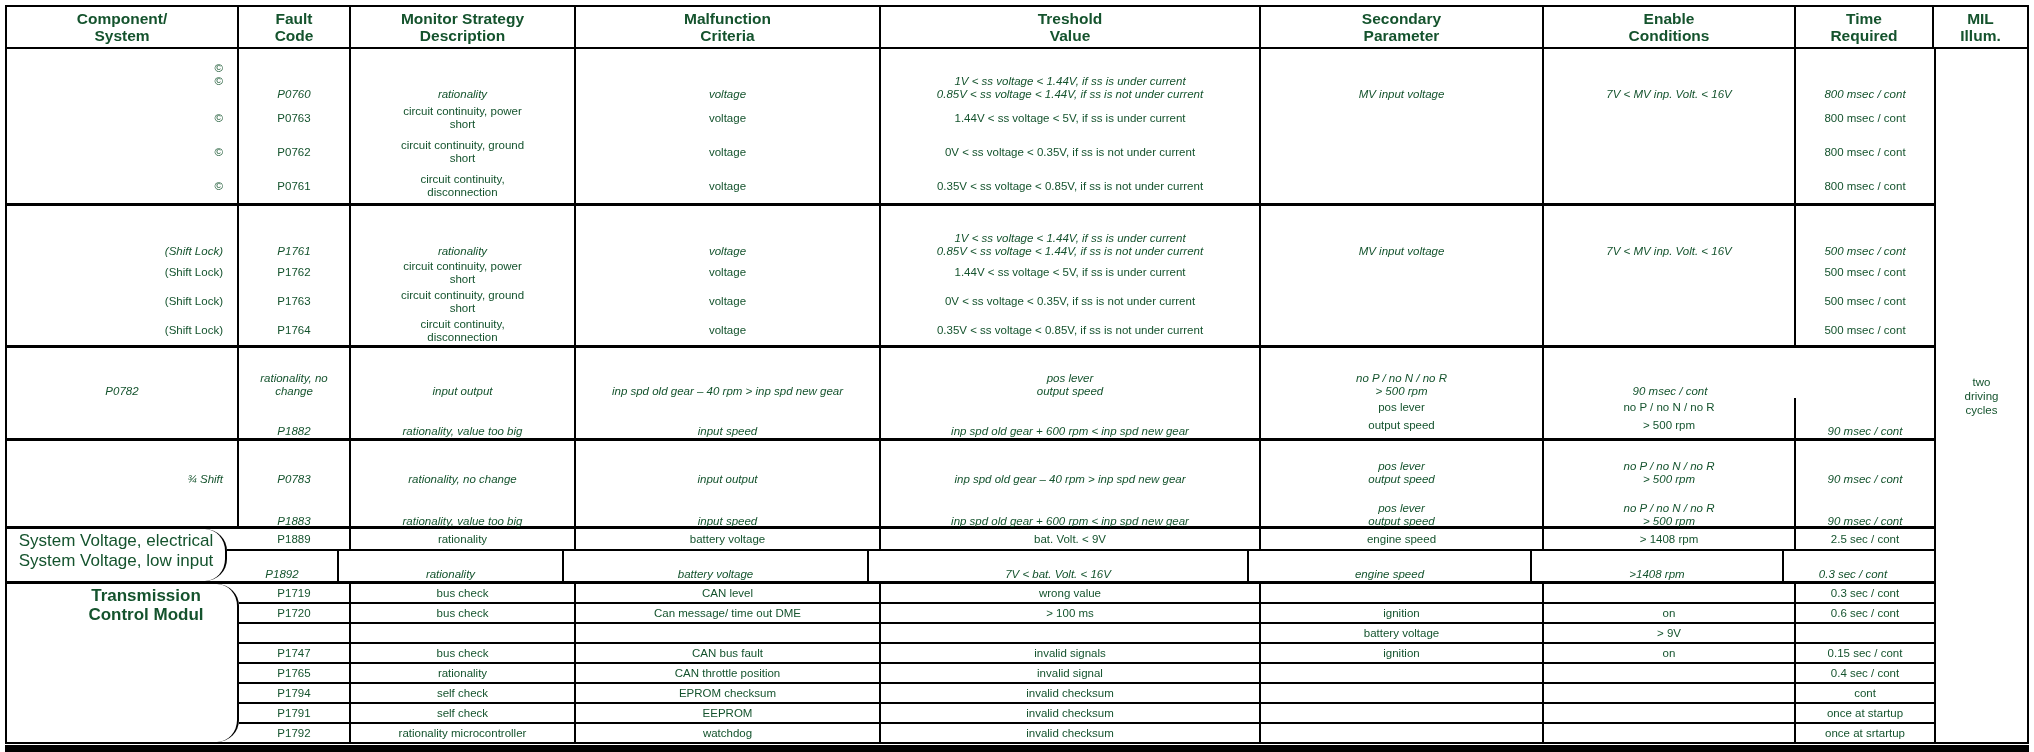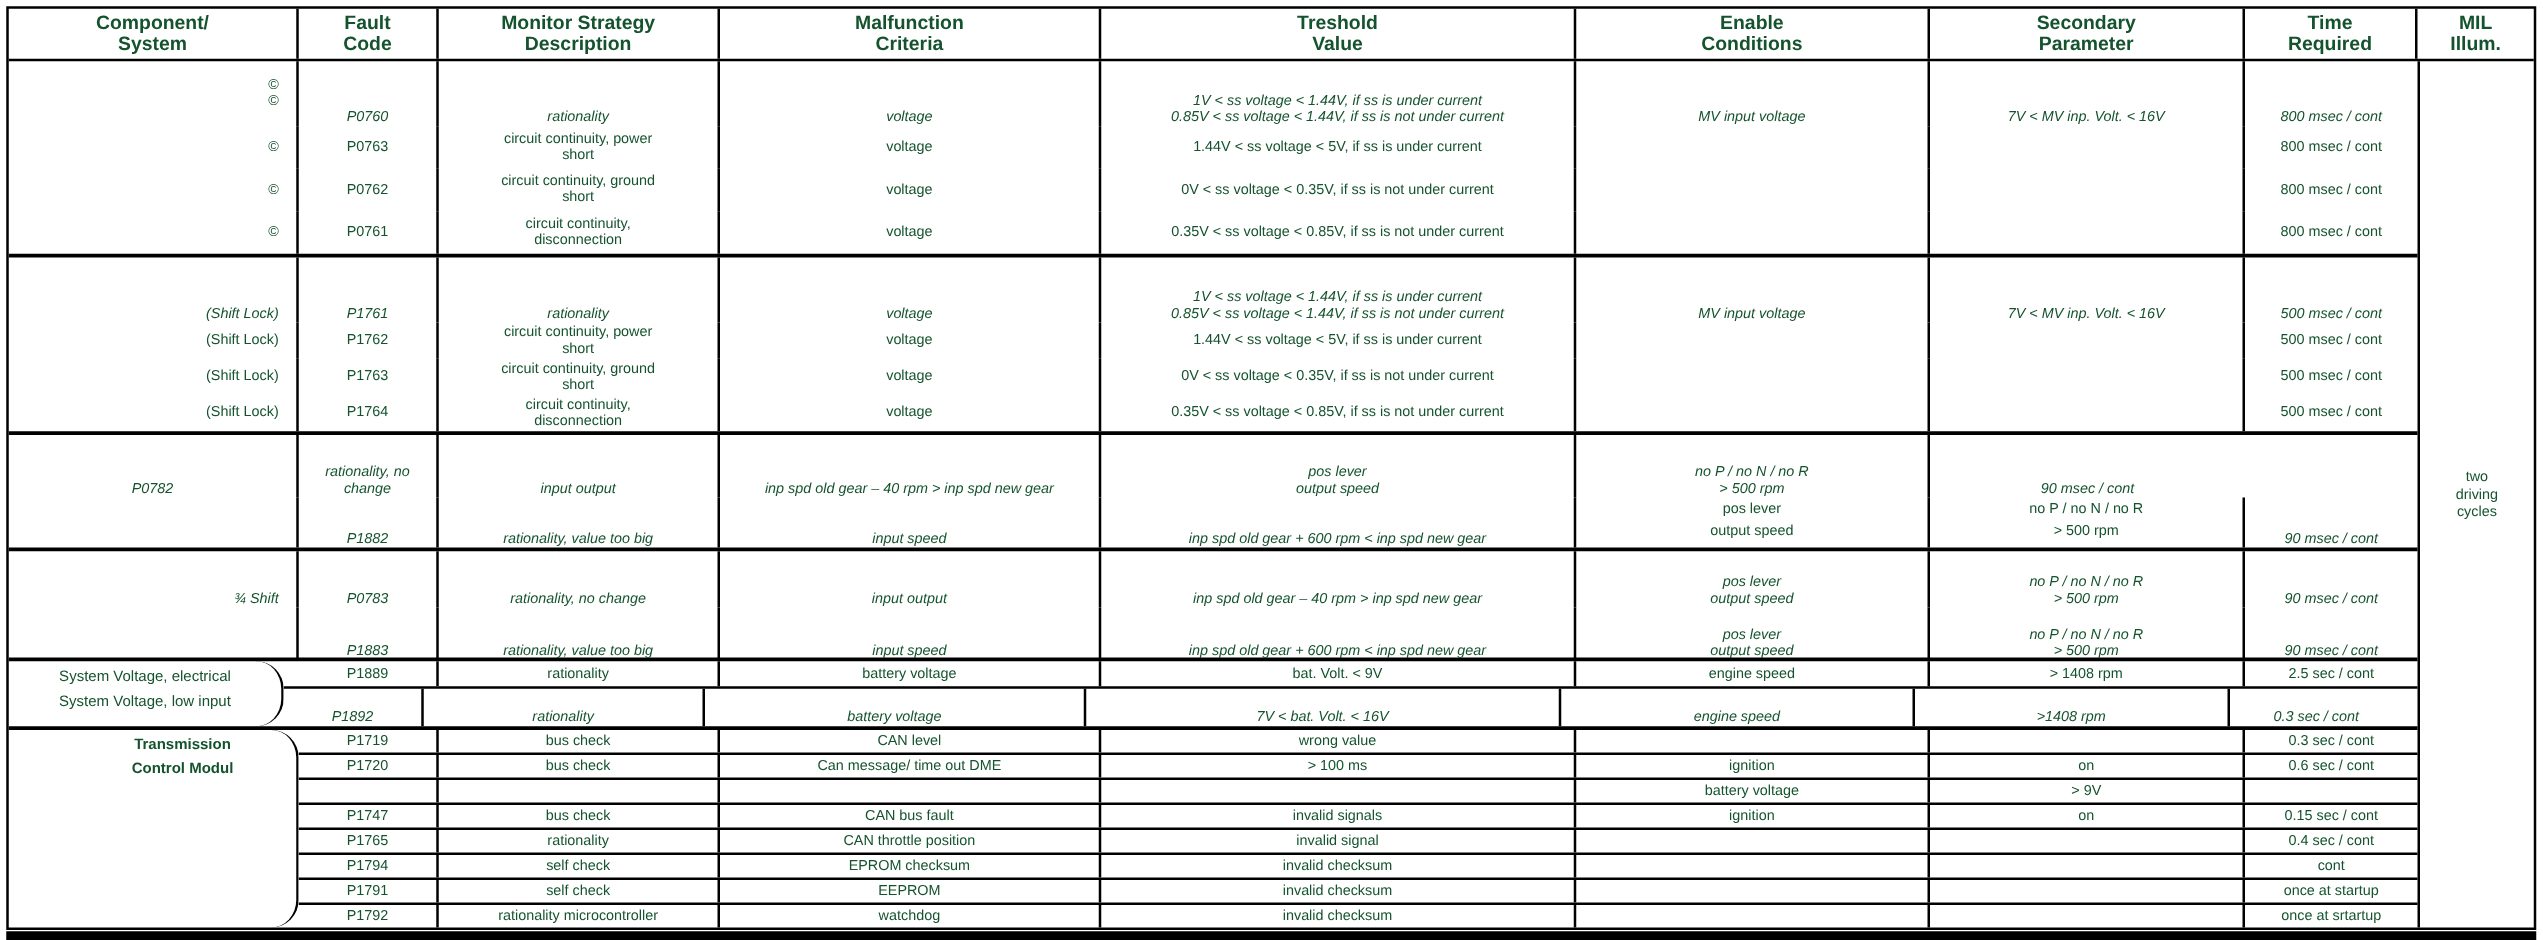--- a/index.html
+++ b/index.html
@@ -29,21 +29,21 @@
   .cell.right{align-items:flex-end;text-align:right;padding-right:14px;}
   .cell.spread{justify-content:space-between;padding-top:3px;padding-bottom:6px;}
   .ln{display:block;}
   .h52{height:52px;}.h34{height:34px;}.h29{height:29px;}
   .h50{height:50px;}.h45{height:45px;}.h40{height:40px;}
   .h20{height:20px;padding-left:12px;}.h30{height:30px;}.h18{height:18px;}
   
   .split{display:flex;}
   .comp-col{width:232px;box-sizing:border-box;border-right:2px solid #000;
             display:flex;flex-direction:column;align-items:center;text-align:center;
-            font-size:12px;padding-top:2px;border-radius:22px;}
+            font-size:17px;padding-top:2px;border-radius:22px;}
   .comp-col .ln{line-height:19px;}
   .comp-col.sv .ln{line-height:20px;}
   .comp-col.bold{font-weight:bold;padding-left:48px;}
   .rows-col{flex:1;}
   .rows-col .subrow + .subrow{border-top:2px solid #000;}
   
   .mil{flex:1;border-left:2px solid #000;display:flex;flex-direction:column;
        justify-content:center;align-items:center;font-size:11.5px;line-height:14px;text-align:center;}
   .bottom-bar{height:7px;background:#000;margin-top:1px;}
 </style>
@@ -68,26 +68,26 @@
         </div>
     <div class="hcell">
           <span class="ln">Malfunction</span>
           <span class="ln">Criteria</span>
         </div>
     <div class="hcell">
           <span class="ln">Treshold</span>
           <span class="ln">Value</span>
         </div>
     <div class="hcell">
+          <span class="ln">Secondary</span>
+          <span class="ln">Parameter</span>
+        </div>
+    <div class="hcell">
           <span class="ln">Enable</span>
           <span class="ln">Conditions</span>
-        </div>
-    <div class="hcell">
-          <span class="ln">Secondary</span>
-          <span class="ln">Parameter</span>
         </div>
     <div class="hcell">
           <span class="ln">Time</span>
           <span class="ln">Required</span>
         </div>
     <div class="hcell">
           <span class="ln">MIL</span>
           <span class="ln">Illum.</span>
         </div>
   </div>

